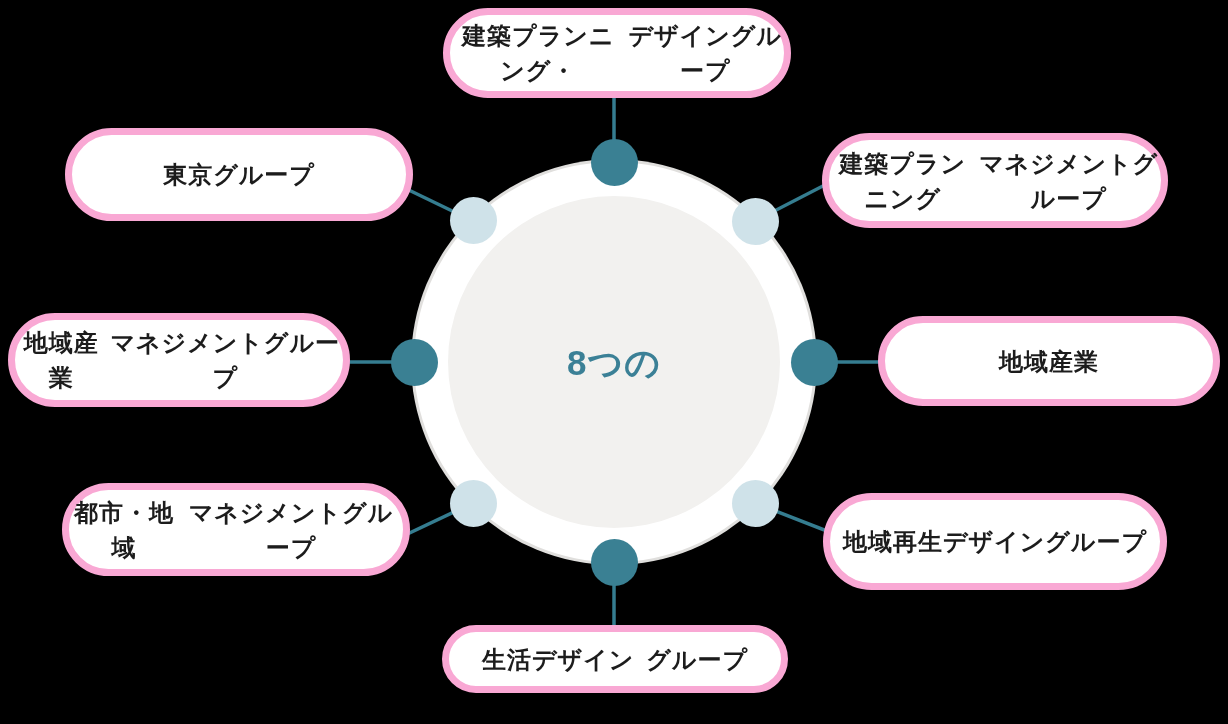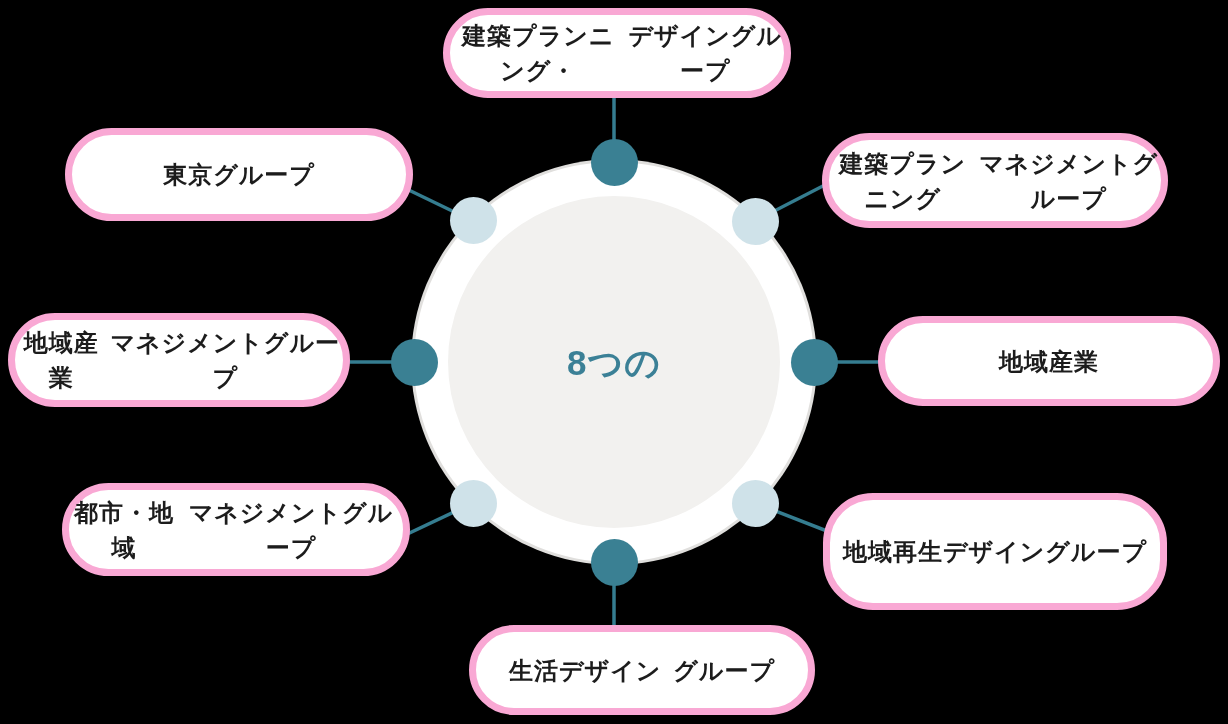--- a/index.html
+++ b/index.html
@@ -35,22 +35,22 @@
   .pill{
     position:absolute;z-index:4;box-sizing:border-box;
     background:#ffffff;border:7px solid #f9a8d4;border-radius:50px;
     display:flex;flex-direction:row;align-items:center;justify-content:center;
     text-align:center;color:#1c1c1c;font-weight:bold;font-size:24px;line-height:35px;
     letter-spacing:1px;
   }
   .pill-top         {left:443px;top:8px;  width:348px;height:90px;}
   .pill-top-right   {left:822px;top:133px;width:346px;height:95px;}
   .pill-right       {left:878px;top:316px;width:342px;height:90px;}
-  .pill-bottom-right{left:823px;top:493px;width:344px;height:117px;align-items:center;}
-  .pill-bottom      {left:469px;top:625px;width:346px;height:90px;gap:12px;}
+  .pill-bottom-right{left:823px;top:493px;width:344px;height:97px;align-items:center;}
+  .pill-bottom      {left:442px;top:625px;width:346px;height:68px;gap:12px;}
   .pill-bottom-left {left:62px; top:483px;width:348px;height:93px;}
   .pill-left        {left:8px;  top:313px;width:342px;height:94px;}
   .pill-top-left    {left:65px; top:128px;width:348px;height:93px;}
   
   .dot{position:absolute;width:47px;height:47px;border-radius:50%;z-index:5;}
   .dot-dark {background:#3a8093;}
   .dot-light{background:#cfe2e9;}
   .dot-top         {left:590.5px;top:138.5px;}
   .dot-top-right   {left:731.5px;top:197.5px;}
   .dot-right       {left:790.5px;top:338.5px;}

